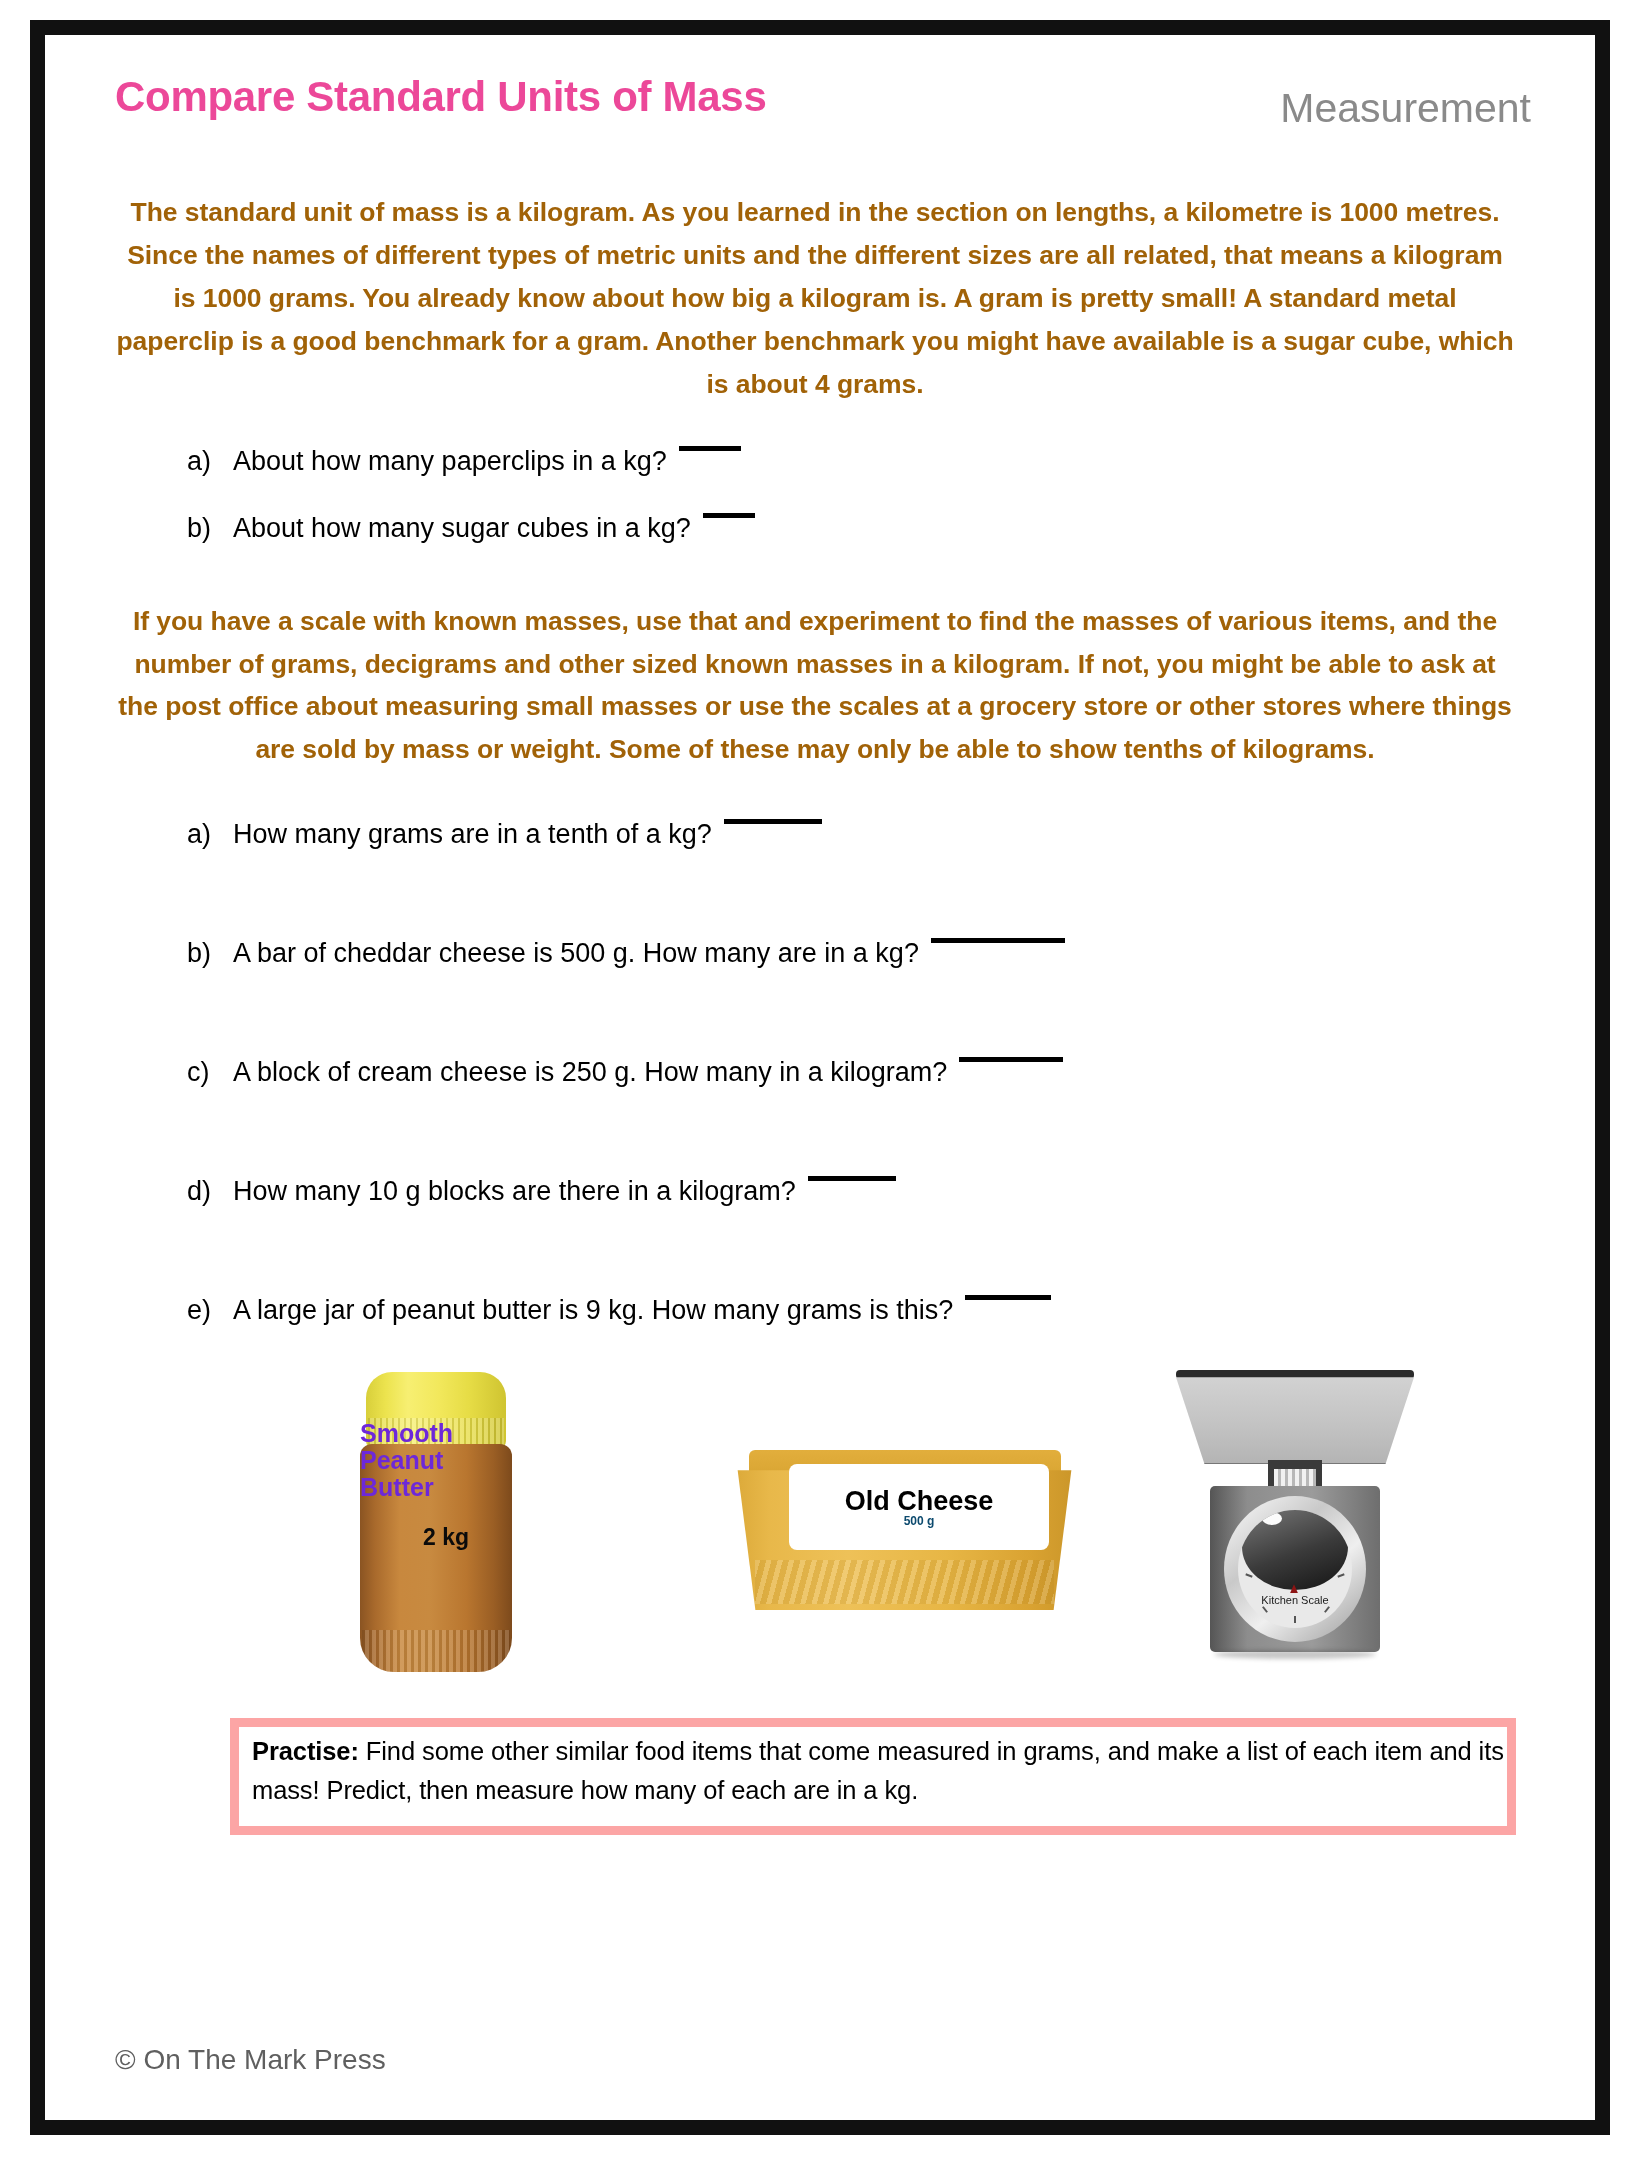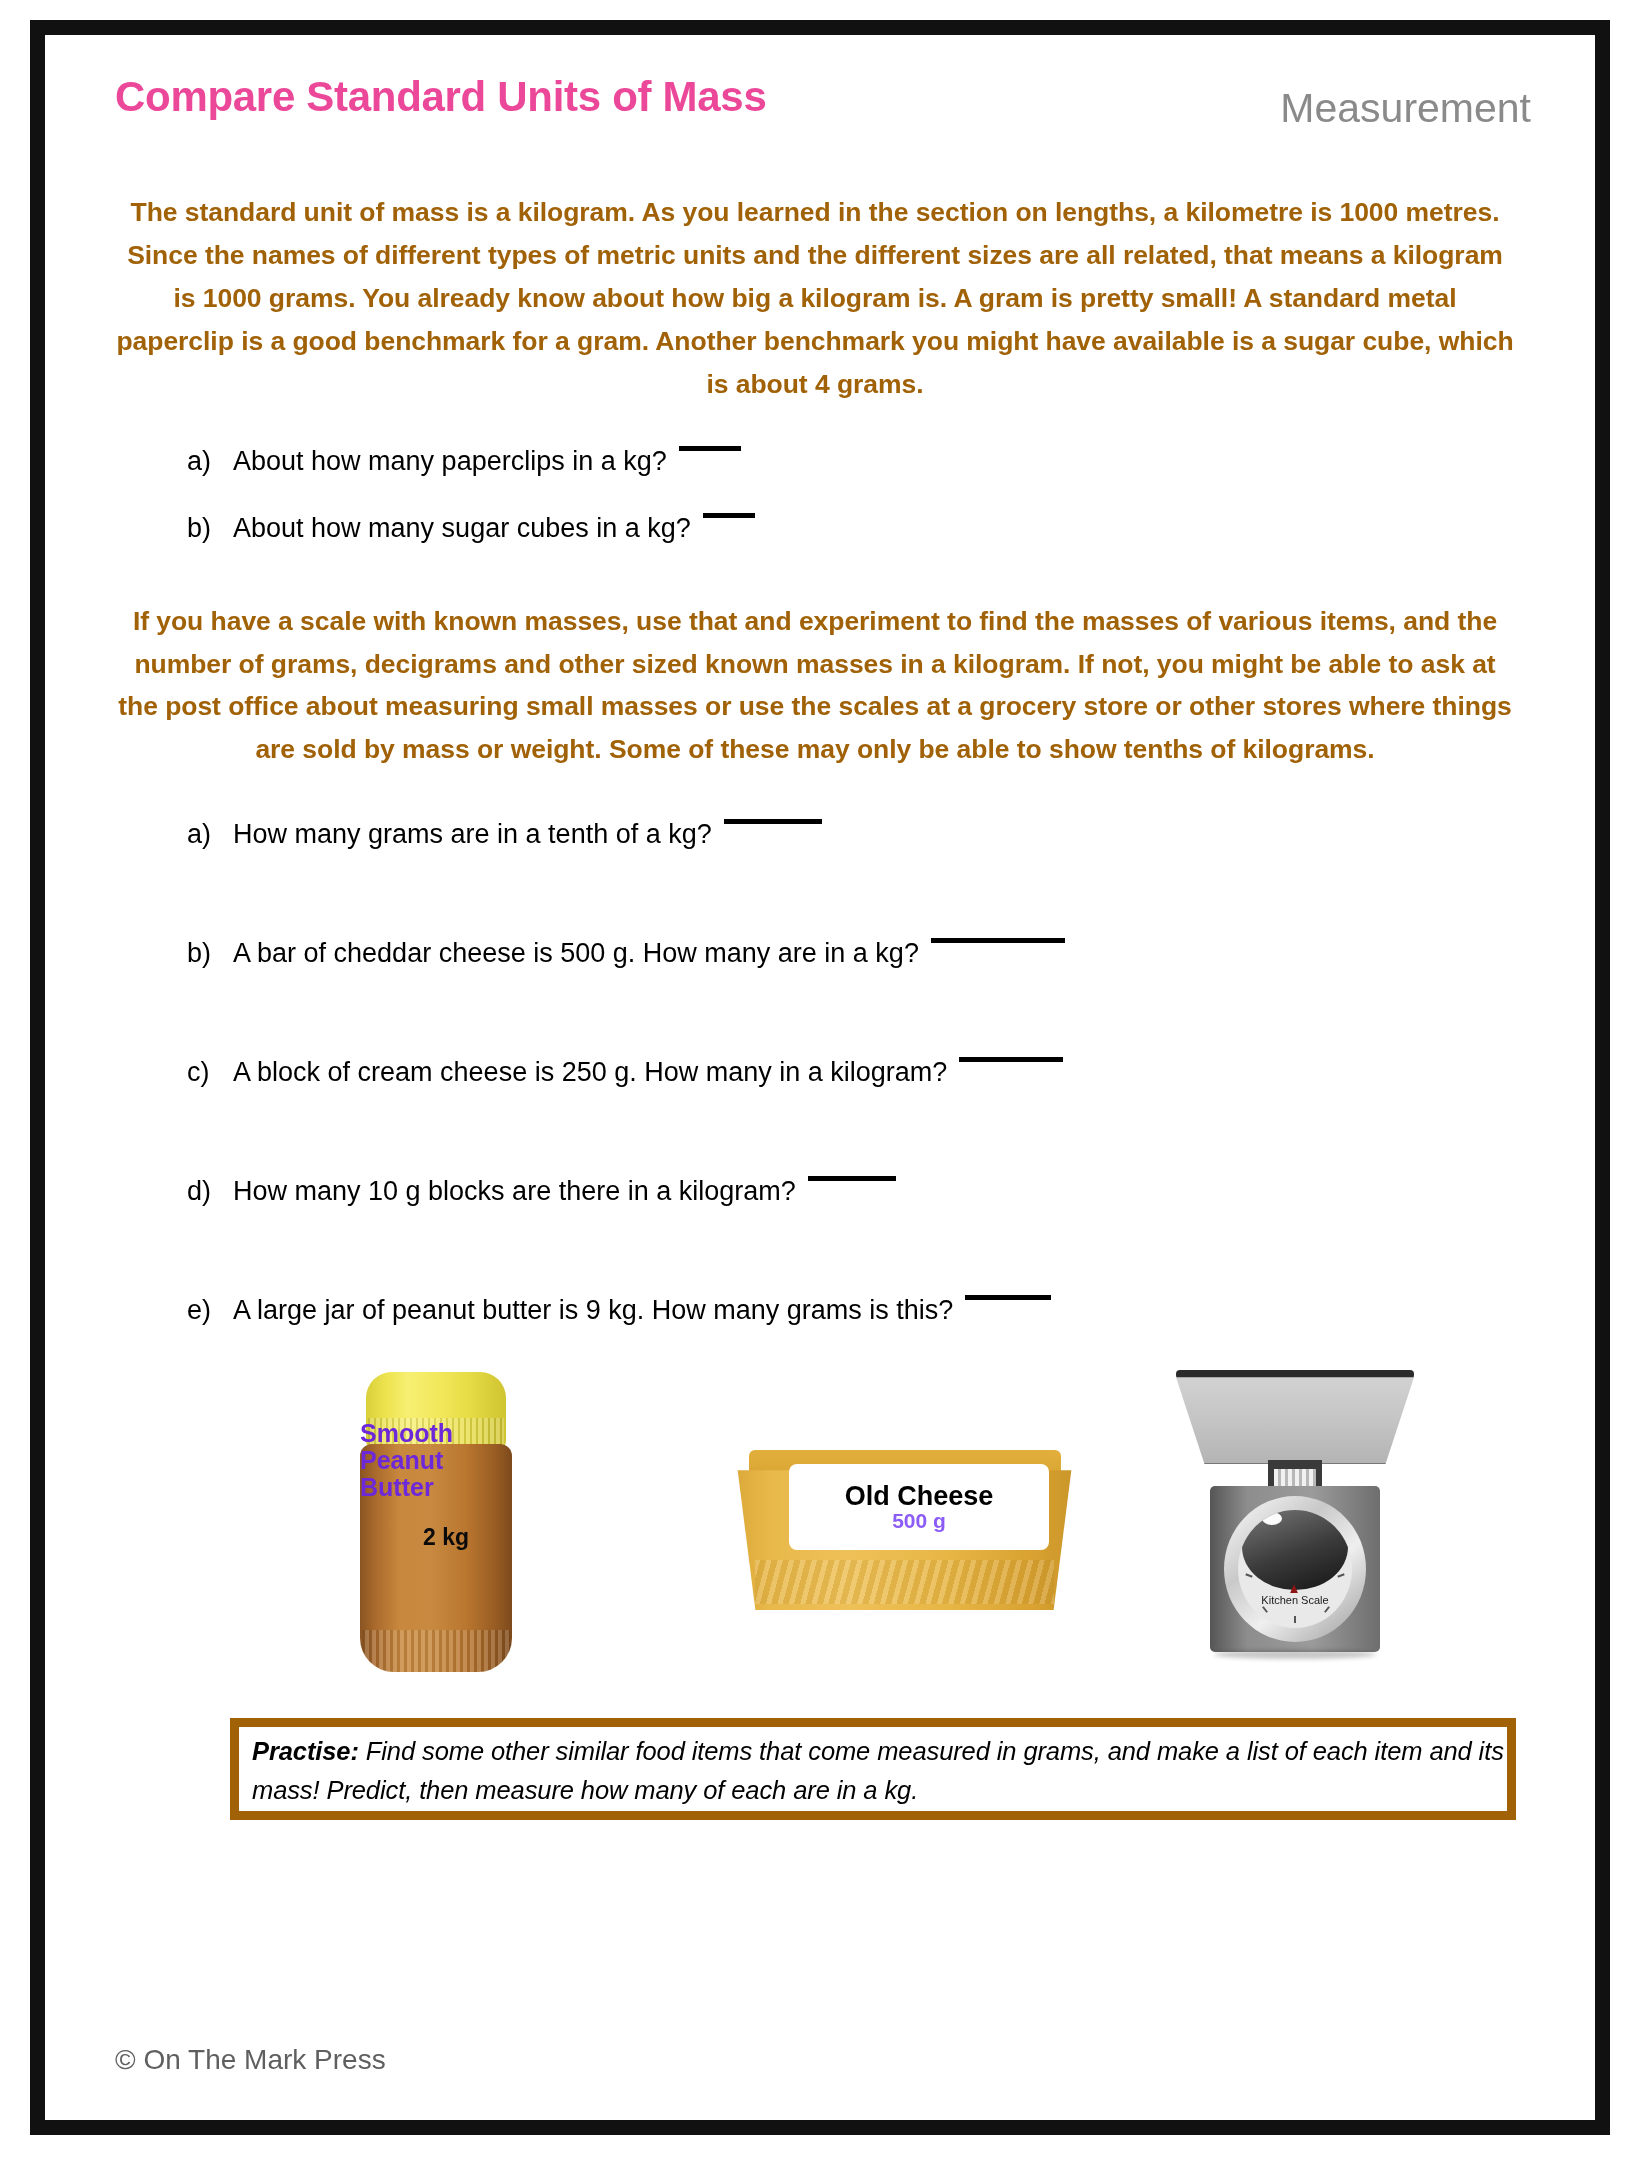--- a/index.html
+++ b/index.html
@@ -244,23 +244,23 @@
     align-items: center;
     justify-content: center;
   }
   .cheese-name {
     font-size: 27px;
     font-weight: bold;
     color: #000000;
     line-height: 1;
   }
   .cheese-weight {
-    font-size: 21px;
+    font-size: 12px;
     font-weight: bold;
-    color: #8b5cf6;
+    color: #0c4a6e;
     line-height: 1;
   }
 
   
   #kitchen-scale {
     position: absolute;
     left: 1055px;
     top: 0;
     width: 250px;
     height: 320px;
@@ -381,26 +381,25 @@
     background: rgba(0,0,0,0.22);
     border-radius: 50%;
     filter: blur(2px);
   }
 
   
   #practise-box {
     position: relative;
     margin: 18px 0 0 115px;
     width: 1286px;
-    height: 102px;
-    border: 9px solid #a16207;
+    height: 117px;
+    border: 9px solid #fca5a5;
     box-sizing: border-box;
     background: #ffffff;
     overflow: hidden;
-    font-style: italic;
   }
   #practise-text {
     position: absolute;
     left: 13px;
     top: 5px;
     width: 1256px;
     font-size: 25.5px;
     color: #000000;
     line-height: 1.52;
     letter-spacing: -0.1px;

